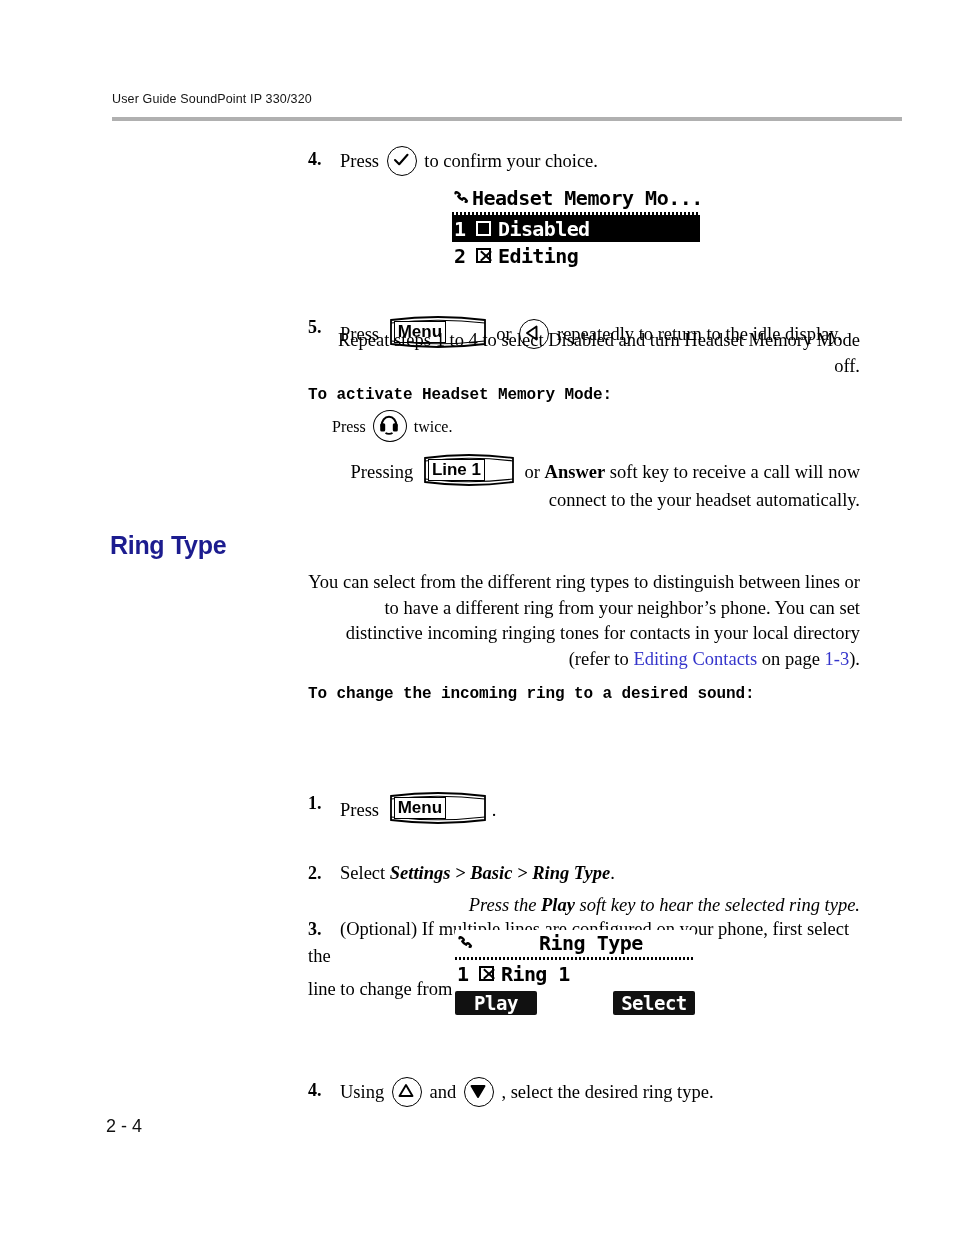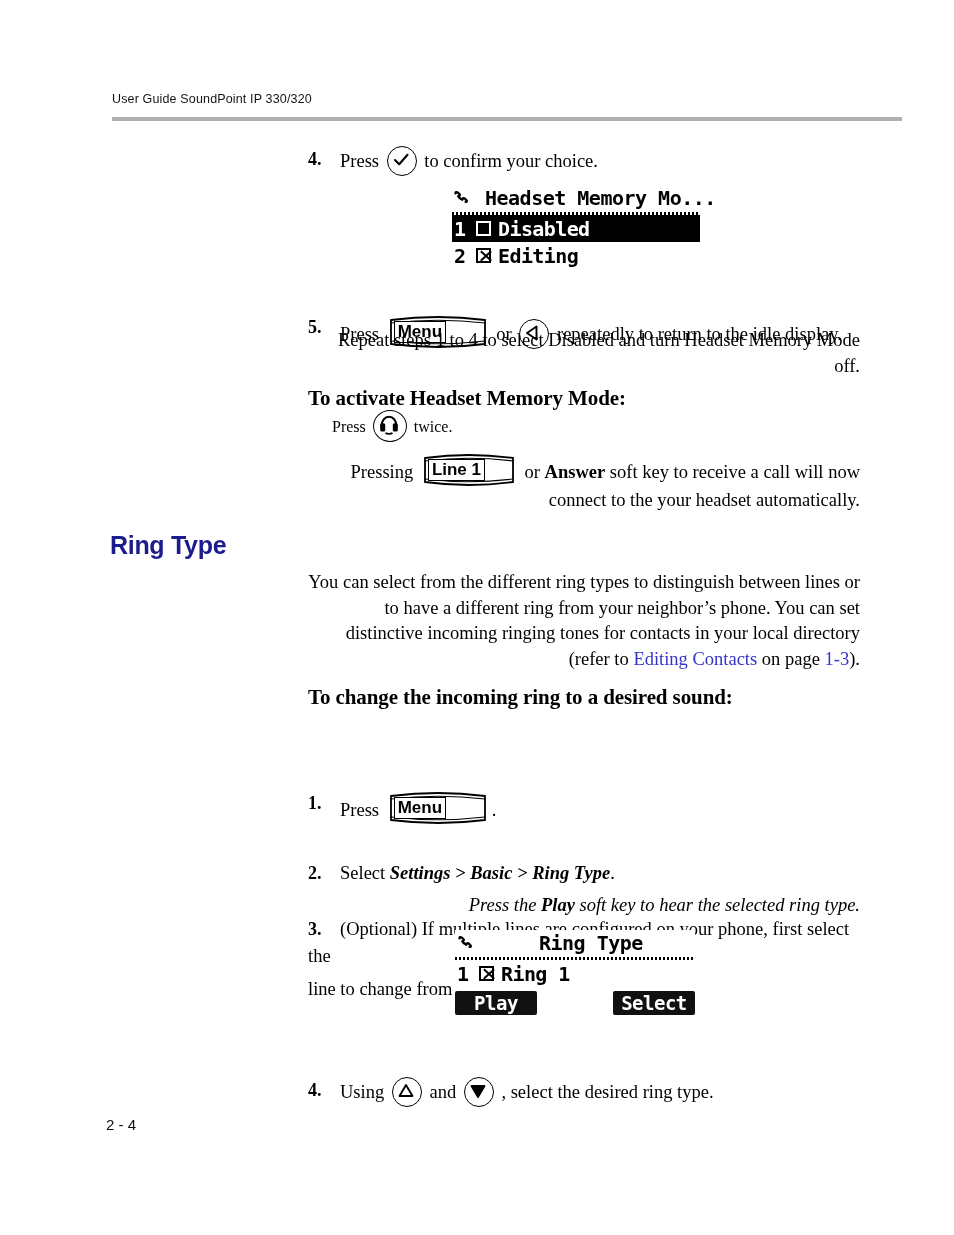--- a/index.html
+++ b/index.html
@@ -67,23 +67,23 @@
     font-weight: bold;
     font-family: "Liberation Serif", serif;
     font-size: 18px;
   }
   .step-body {
     margin-left: 32px;
     margin-top: 8px;
   }
 
   .subhead {
-    font-family: Liberation Serif, serif;
-    font-weight: bold;
-    font-size: 21px;
+    font-family: Liberation Mono, monospace;
+    font-weight: bold;
+    font-size: 16px;
     letter-spacing: -0.1px;
     color: #000;
   }
 
   h2.section-title {
     position: absolute;
     left: 110px;
     top: 531px;
     margin: 0;
     font-family: "Liberation Sans", sans-serif;
@@ -160,21 +160,20 @@
     display: flex;
     align-items: center;
     justify-content: center;
   }
   .lcd-title {
     font-family: "DejaVu Sans Mono", monospace;
     font-size: 20px;
     font-weight: bold;
     letter-spacing: -0.5px;
     white-space: nowrap;
-    margin-left: 13px;
   }
   .lcd-dotrule {
     height: 3px;
     width: 100%;
     background-image: repeating-linear-gradient(to right, #000 0px, #000 2px, #fff 2px, #fff 4px);
     margin-top: 1px;
   }
   .lcd-row {
     display: flex;
     align-items: center;
@@ -229,21 +228,21 @@
     justify-content: center;
     border-radius: 2px;
     height: 24px;
   }
 
   .footer {
     position: absolute;
     left: 106px;
     top: 1116px;
     font-family: "Liberation Sans", sans-serif;
-    font-size: 15px;
+    font-size: 18px;
     color: #111;
   }
 </style>
 </head>
 <body>
 
 <div class="page-header">
   <div class="hdr-text">User Guide SoundPoint IP 330/320</div>
   <div class="hdr-rule"></div>
 </div>

